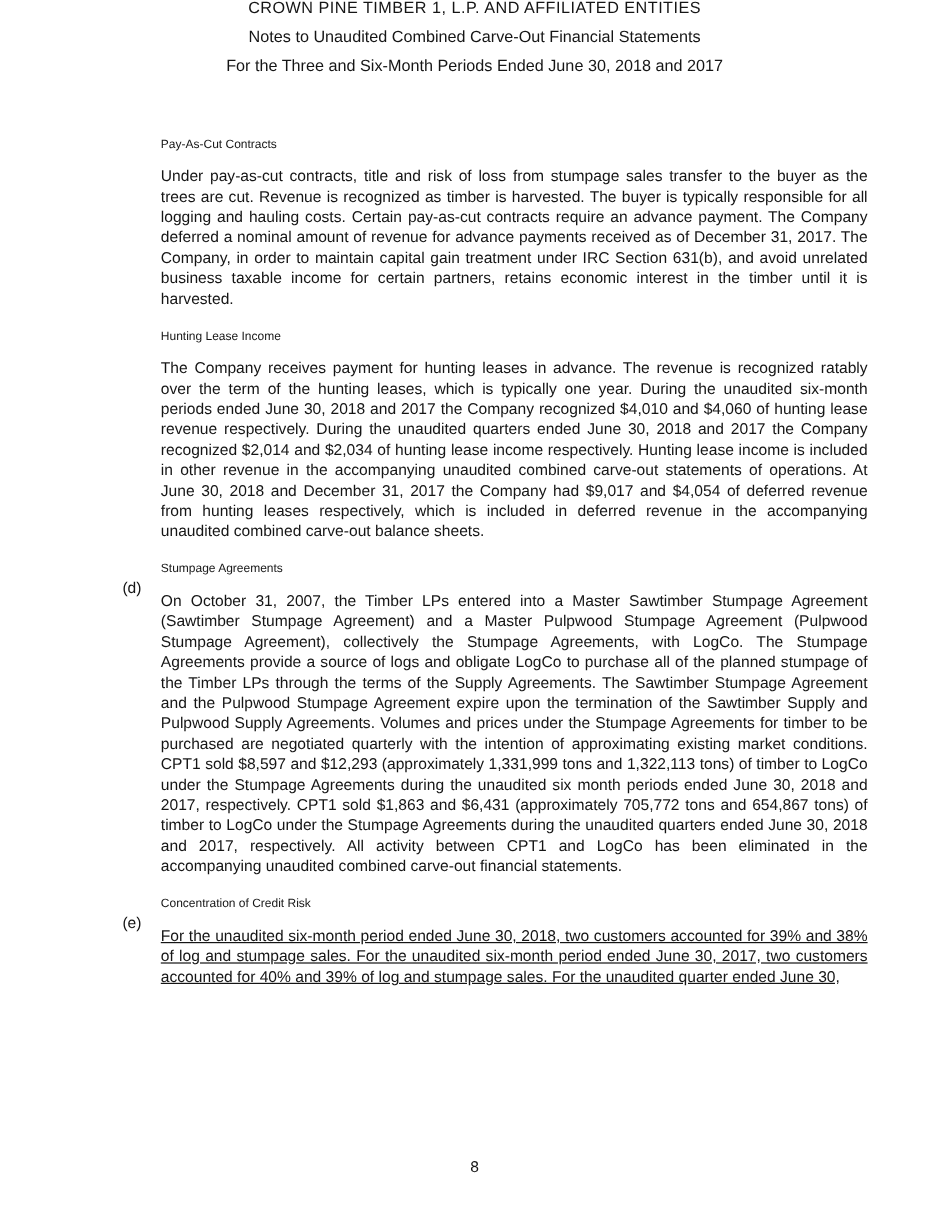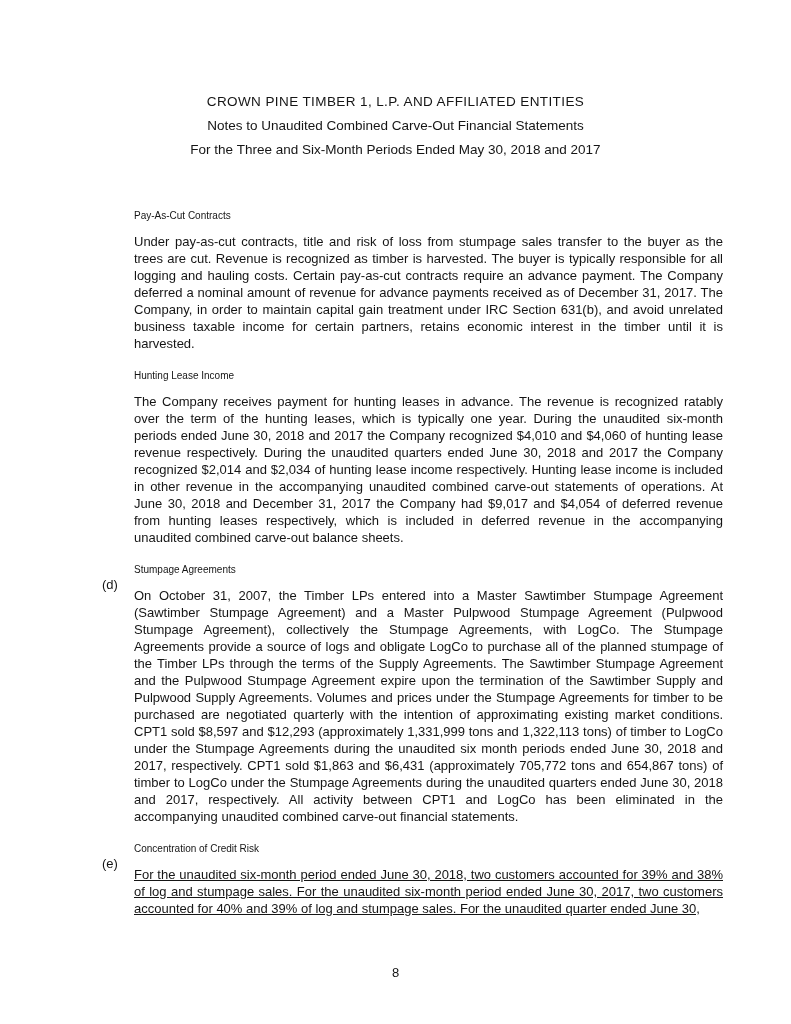--- a/index.html
+++ b/index.html
@@ -13,21 +13,20 @@
     height: 1024px;
     background: #ffffff;
     color: #151515;
     font-family: "Liberation Sans", "DejaVu Sans", sans-serif;
     font-size: 13px;
     line-height: 17px;
     overflow: hidden;
     box-sizing: border-box;
   }
   .doc-header {
-    padding-top: 95px;
     text-align: center;
   }
   .doc-header div {
     font-size: 13.5px;
     line-height: 14px;
     margin-bottom: 10px;
     white-space: nowrap;
   }
   .doc-header .doc-title {
     letter-spacing: 0.4px;
@@ -72,21 +71,21 @@
   }
 </style>
 </head>
 <body>
 
 <div class="page">
 
   <div class="doc-header">
     <div class="doc-title">CROWN PINE TIMBER 1, L.P. AND AFFILIATED ENTITIES</div>
     <div>Notes to Unaudited Combined Carve-Out Financial Statements</div>
-    <div>For the Three and Six-Month Periods Ended May 30, 2018 and 2017</div>
+    <div>For the Three and Six-Month Periods Ended June 30, 2018 and 2017</div>
   </div>
 
   <div class="content">
 
     <div class="section">
       <div class="section-heading first">Pay-As-Cut Contracts</div>
       <p class="para">Under pay-as-cut contracts, title and risk of loss from stumpage sales transfer to the buyer as the trees are cut. Revenue is recognized as timber is harvested. The buyer is typically responsible for all logging and hauling costs. Certain pay-as-cut contracts require an advance payment. The Company deferred a nominal amount of revenue for advance payments received as of December 31, 2017. The Company, in order to maintain capital gain treatment under IRC Section 631(b), and avoid unrelated business taxable income for certain partners, retains economic interest in the timber until it is harvested.</p>
     </div>
 
     <div class="section">

